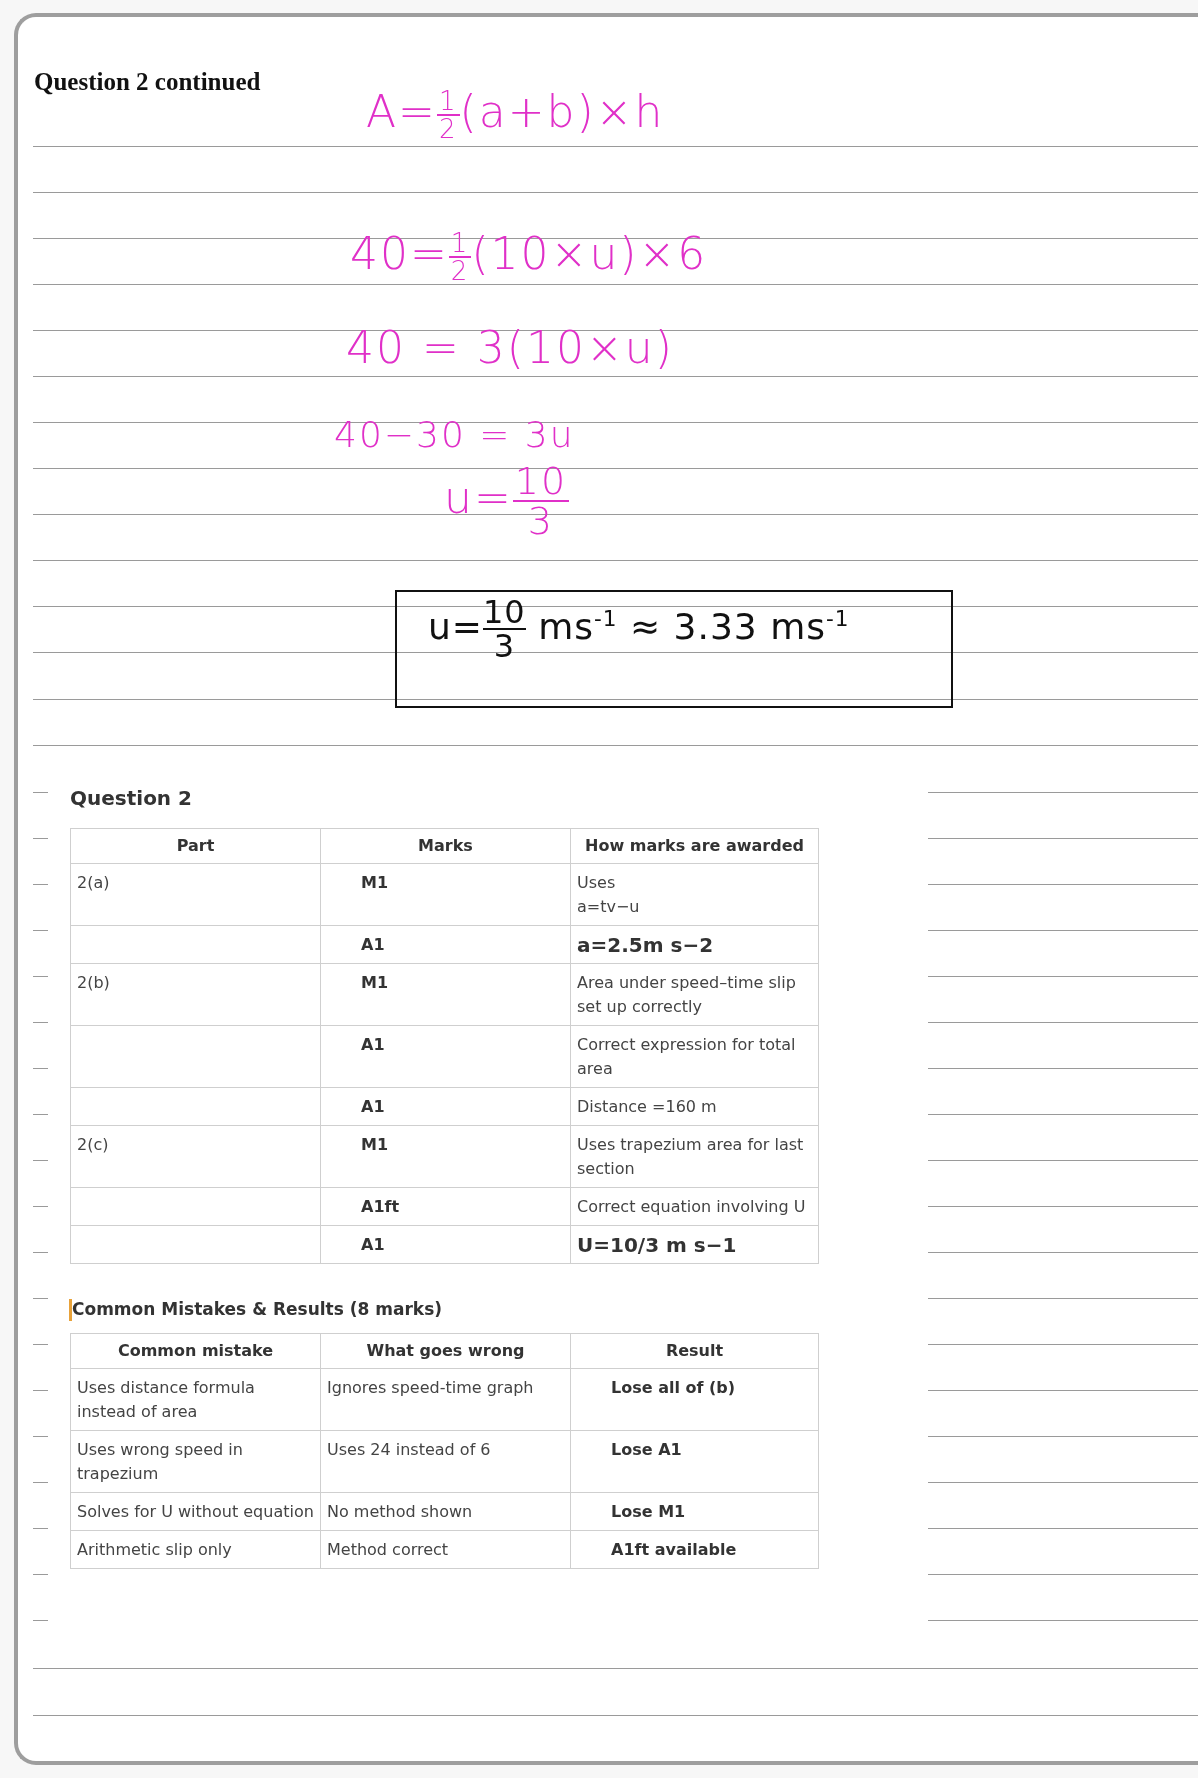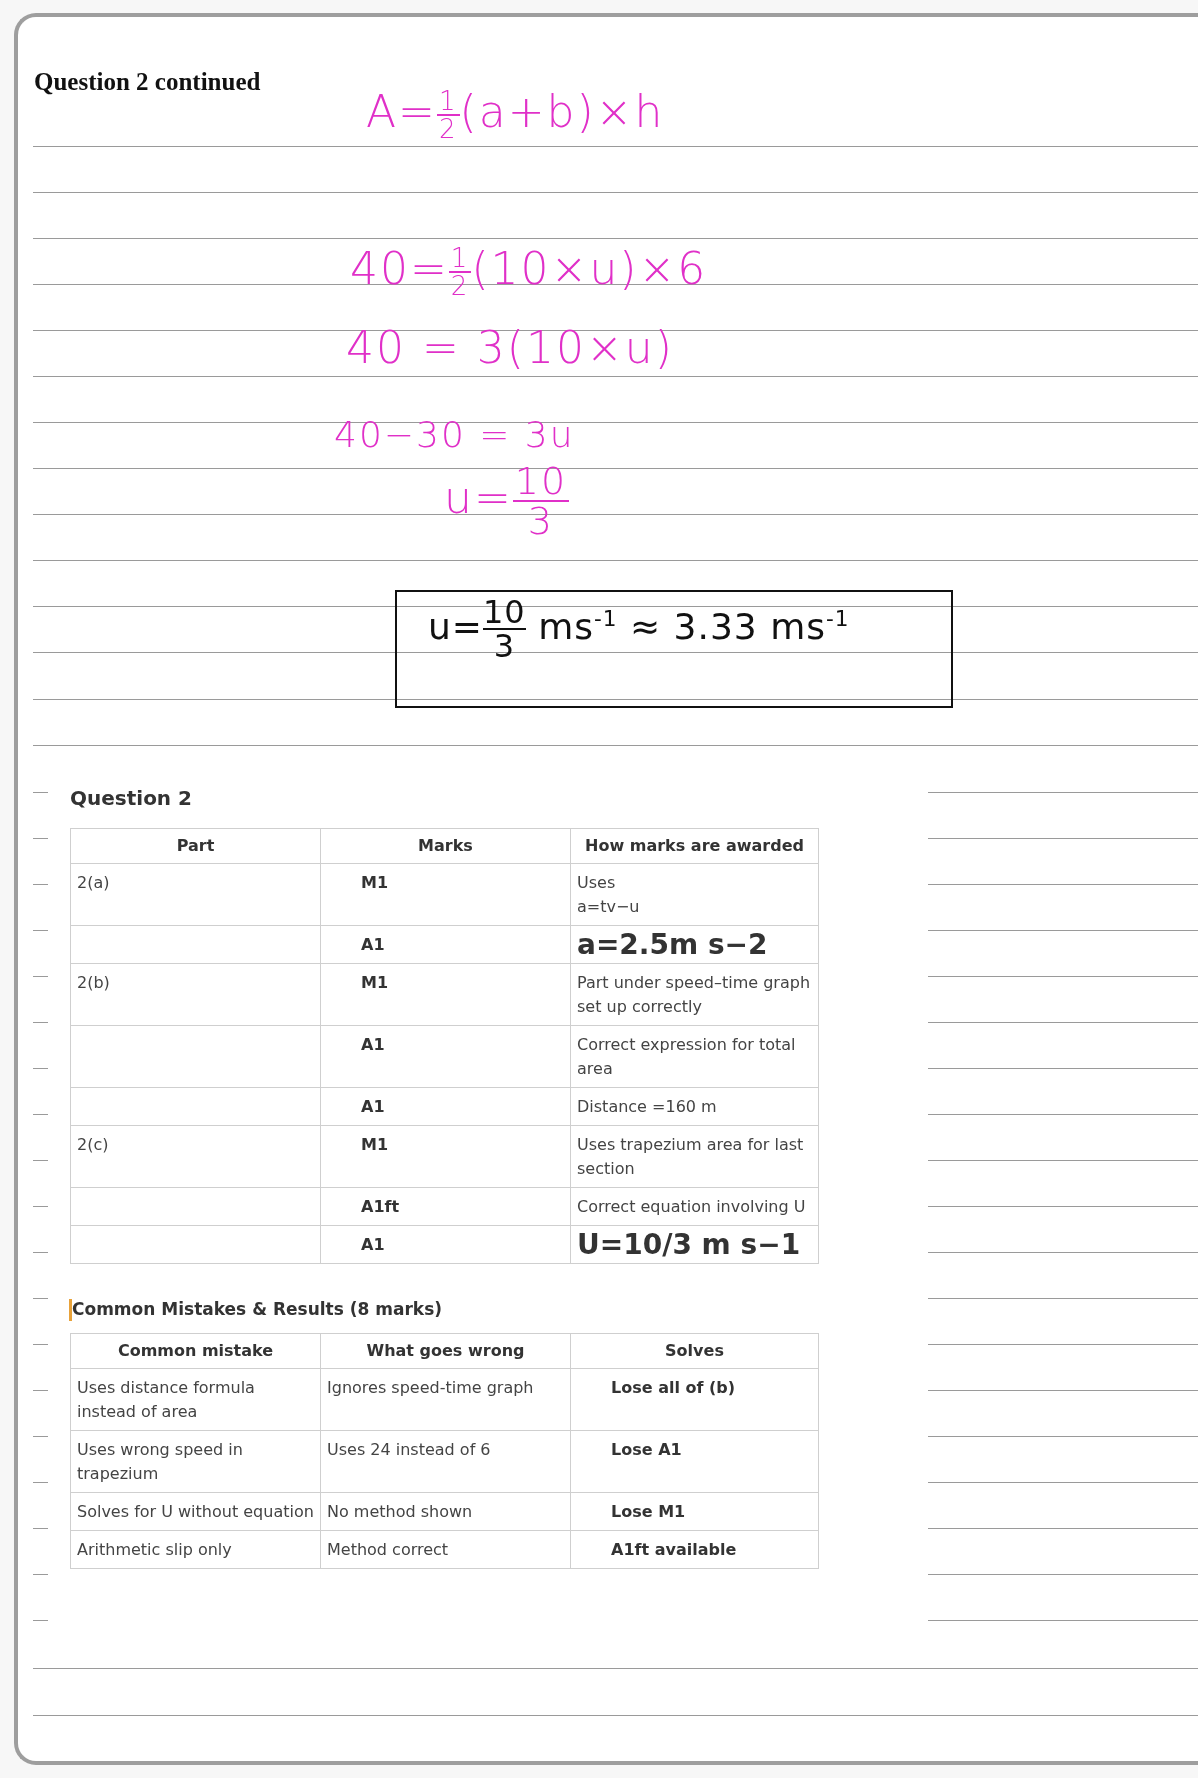--- a/index.html
+++ b/index.html
@@ -45,21 +45,21 @@
     .cursor { position: absolute; width: 3px; background: #e8a23a; }
     table.ms {
       position: absolute; border-collapse: collapse; table-layout: fixed;
       font-family: "DejaVu Sans", sans-serif; font-size: 16px; color: #444; background: #fff;
     }
     table.ms td, table.ms th {
       border: 1.5px solid #cfcfcf; vertical-align: top; padding: 7px 6px 6px 6px; line-height: 24px;
     }
     table.ms th { text-align: center; font-weight: bold; color: #333; padding: 5px 6px; }
     table.ms td.bold { font-weight: bold; color: #333; padding-left: 40px; }
-    table.ms td.big { font-weight: bold; font-size: 28px; color: #333; }
+    table.ms td.big { font-weight: bold; font-size: 20px; color: #333; }
   </style>
 </head>
 <body>
 
 <div class="frame"></div>
 
 <div class="rule full" style="top:146px"></div>
 <div class="rule full" style="top:192px"></div>
 <div class="rule full" style="top:238px"></div>
 <div class="rule full" style="top:284px"></div>
@@ -114,21 +114,21 @@
 <div class="rule side" style="top:1482px"></div>
 <div class="rule side" style="top:1528px"></div>
 <div class="rule side" style="top:1574px"></div>
 <div class="rule side" style="top:1620px"></div>
 
 <div class="q-title">Question 2 continued</div>
 
 <div class="hw" style="left:366px; top:86px; font-size:44px;">
   <span>A=</span><span class="frac" style="font-size:26px"><span class="num">1</span><span class="den">2</span></span><span>(a+b)×h</span>
 </div>
-<div class="hw" style="left:350px; top:243px; font-size:44px;">
+<div class="hw" style="left:350px; top:228px; font-size:44px;">
   <span>40=</span><span class="frac" style="font-size:26px"><span class="num">1</span><span class="den">2</span></span><span>(10×u)×6</span>
 </div>
 <div class="hw" style="left:346px; top:322px; font-size:44px;">40 = 3(10×u)</div>
 <div class="hw" style="left:334px; top:414px; font-size:36px;">40−30 = 3u</div>
 <div class="hw" style="left:444px; top:462px; font-size:44px;">
   <span>u=</span><span class="frac" style="font-size:38px"><span class="num">10</span><span class="den">3</span></span>
 </div>
 
 <div class="answer-box"></div>
 <div class="answer-text">
@@ -161,21 +161,21 @@
 a=tv−u</td>
     </tr>
     <tr>
       <td></td>
       <td class="bold">A1</td>
       <td class="big">a=2.5m s−2</td>
     </tr>
     <tr>
       <td>2(b)</td>
       <td class="bold">M1</td>
-      <td>Part under speed–time graph set up correctly</td>
+      <td>Area under speed–time slip set up correctly</td>
     </tr>
     <tr>
       <td></td>
       <td class="bold">A1</td>
       <td>Correct expression for total area</td>
     </tr>
     <tr>
       <td></td>
       <td class="bold">A1</td>
       <td>Distance =160 m</td>
@@ -204,21 +204,21 @@
 <table class="ms" style="left:70px; top:1333px; width:748px;">
   <colgroup>
       <col style="width:250px">
       <col style="width:250px">
       <col style="width:248px">
     </colgroup>
   <thead>
     <tr>
       <th>Common mistake</th>
       <th>What goes wrong</th>
-      <th>Solves</th>
+      <th>Result</th>
     </tr>
   </thead>
   <tbody>
     <tr>
       <td>Uses distance formula instead of area</td>
       <td>Ignores speed-time graph</td>
       <td class="bold">Lose all of (b)</td>
     </tr>
     <tr>
       <td>Uses wrong speed in trapezium</td>

